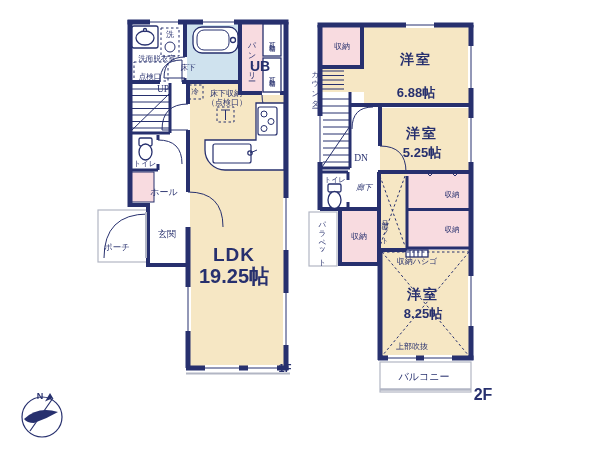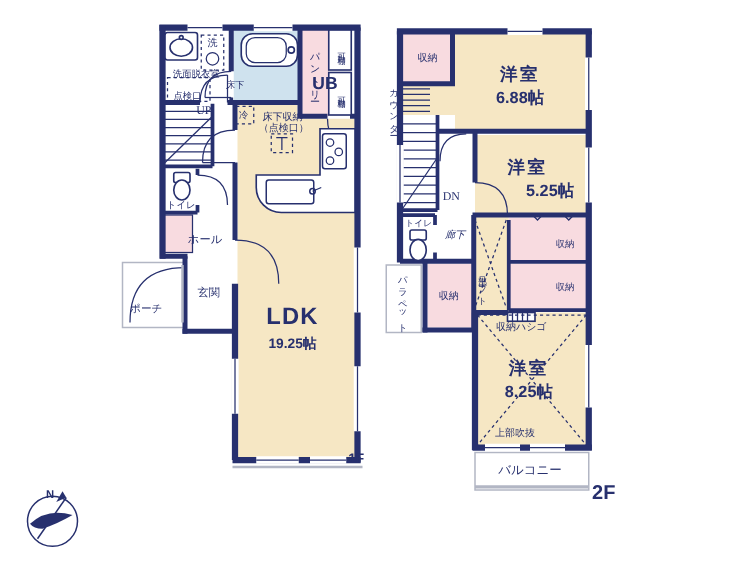--- a/index.html
+++ b/index.html
@@ -262,30 +262,30 @@
 <div class="lbl vtext" style="left:272px;top:74px;font-size:6.5px;">可動棚</div>
 <div class="lbl ital" style="left:163px;top:90px;font-size:9.5px;">UP</div>
 <div class="lbl" style="left:145px;top:164px;font-size:7.5px;">トイレ</div>
 <div class="lbl" style="left:164px;top:192px;font-size:9px;">ホール</div>
 <div class="lbl" style="left:167px;top:234px;font-size:9px;">玄関</div>
 <div class="lbl" style="left:117px;top:247px;font-size:8.5px;">ポーチ</div>
 <div class="lbl" style="left:195px;top:92px;font-size:7.5px;">冷</div>
 <div class="lbl" style="left:226px;top:94px;font-size:8px;">床下収納</div>
 <div class="lbl" style="left:227px;top:103px;font-size:8px;">（点検口）</div>
 <div class="lbl semib" style="left:234px;top:254px;font-size:19px;letter-spacing:1px;">LDK</div>
-<div class="lbl semib" style="left:234px;top:276px;font-size:11px;">19.25帖</div>
+<div class="lbl semib" style="left:234px;top:276px;font-size:20px;">19.25帖</div>
 <div class="lbl bold" style="left:285px;top:368px;font-size:11px;">1F</div>
 
 <div class="lbl vtext" style="left:315px;top:85px;font-size:7.5px;">カウンター</div>
 <div class="lbl" style="left:342px;top:47px;font-size:8px;">収納</div>
 <div class="lbl semib" style="left:416px;top:59px;font-size:14px;letter-spacing:2px;">洋室</div>
-<div class="lbl semib" style="left:416px;top:78px;font-size:13px;text-align:right;">6.88帖</div>
+<div class="lbl semib" style="left:416px;top:92px;font-size:13px;text-align:right;">6.88帖</div>
 <div class="lbl ital" style="left:361px;top:159px;font-size:9.5px;">DN</div>
 <div class="lbl semib" style="left:422px;top:133px;font-size:14px;letter-spacing:2px;">洋室</div>
-<div class="lbl semib" style="left:440px;top:152px;font-size:13px;">5.25帖</div>
+<div class="lbl semib" style="left:422px;top:152px;font-size:13px;">5.25帖</div>
 <div class="lbl" style="left:335px;top:179px;font-size:7px;">トイレ</div>
 <div class="lbl" style="left:364px;top:188px;font-size:8px;font-style:italic;">廊下</div>
 <div class="lbl vtext" style="left:322px;top:239px;font-size:7.5px;">パラペット</div>
 <div class="lbl" style="left:359px;top:237px;font-size:8px;">収納</div>
 <div class="lbl vtext" style="left:385px;top:228px;font-size:7px;letter-spacing:0;">上部ロフト</div>
 <div class="lbl" style="left:452px;top:195px;font-size:7.5px;">収納</div>
 <div class="lbl" style="left:452px;top:230px;font-size:7.5px;">収納</div>
 <div class="lbl" style="left:417px;top:262px;font-size:8px;">収納ハシゴ</div>
 <div class="lbl semib" style="left:423px;top:294px;font-size:14px;letter-spacing:2px;">洋室</div>
 <div class="lbl semib" style="left:423px;top:313px;font-size:13px;">8.25帖</div>

